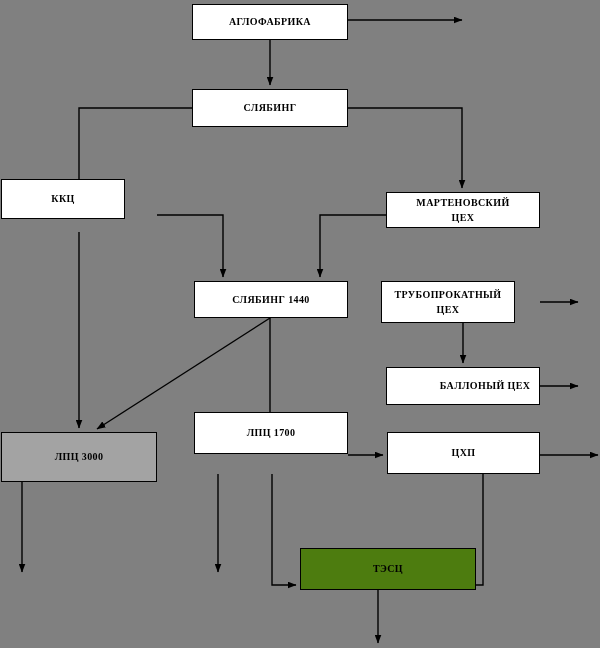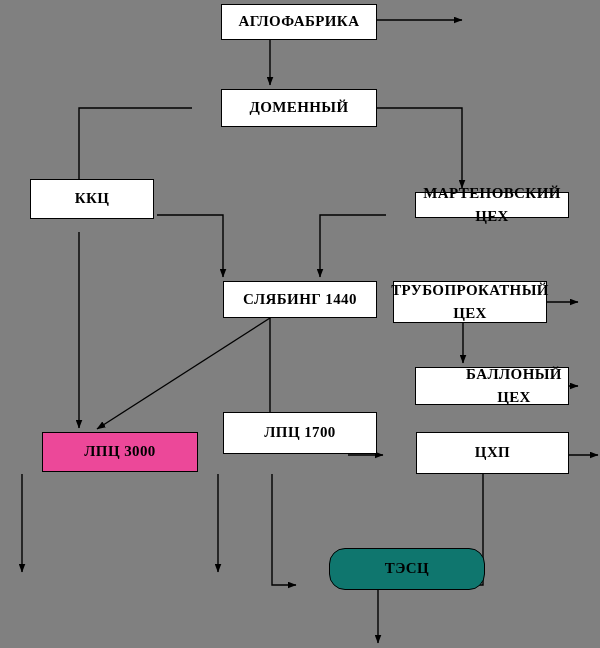--- a/index.html
+++ b/index.html
@@ -22,25 +22,24 @@
     position:absolute;
     background:#ffffff;
     border:1px solid #000000;
     box-sizing:border-box;
     display:flex;
     align-items:center;
     justify-content:center;
     text-align:center;
     color:#000000;
     font-weight:bold;
-    font-size:15px;
+    font-size:10px;
     letter-spacing:0.4px;
     line-height:1.55;
     z-index:2;
-    margin-left:29px;
   }
   .node .label{
     display:block;
     padding:0 3px;
     white-space:pre-line;
   }
 </style>
 </head>
 <body>
 
@@ -73,46 +72,46 @@
         <polyline points="483,474 483,585 460,585" fill="none" stroke="#000000" stroke-width="1.4" marker-end="url(#arrowhead)"></polyline>
         <polyline points="378,590 378,643" fill="none" stroke="#000000" stroke-width="1.4" marker-end="url(#arrowhead)"></polyline>
       </g>
   </svg>
 
   <div id="node-layer">
       <div class="node" style="left: 192px; top: 4px; width: 156px; height: 36px; background: rgb(255, 255, 255);">
         <span class="label">АГЛОФАБРИКА</span>
       </div>
       <div class="node" style="left: 192px; top: 89px; width: 156px; height: 38px; background: rgb(255, 255, 255);">
-        <span class="label">ДОМЕННЫЙ</span>
+        <span class="label">СЛЯБИНГ</span>
       </div>
       <div class="node" style="left: 1px; top: 179px; width: 124px; height: 40px; background: rgb(255, 255, 255);">
         <span class="label">ККЦ</span>
       </div>
-      <div class="node" style="left: 386px; top: 192px; width: 154px; height: 26px; background: rgb(255, 255, 255);">
+      <div class="node" style="left: 386px; top: 192px; width: 154px; height: 36px; background: rgb(255, 255, 255);">
         <span class="label">МАРТЕНОВСКИЙ
 ЦЕХ</span>
       </div>
       <div class="node" style="left: 194px; top: 281px; width: 154px; height: 37px; background: rgb(255, 255, 255);">
         <span class="label">СЛЯБИНГ  1440</span>
       </div>
-      <div class="node" style="left: 364px; top: 281px; width: 154px; height: 42px; background: rgb(255, 255, 255);">
+      <div class="node" style="left: 381px; top: 281px; width: 134px; height: 42px; background: rgb(255, 255, 255);">
         <span class="label">ТРУБОПРОКАТНЫЙ
 ЦЕХ</span>
       </div>
       <div class="node" style="left: 386px; top: 367px; width: 154px; height: 38px; background: rgb(255, 255, 255); padding-left: 44px;">
         <span class="label">БАЛЛОНЫЙ ЦЕХ</span>
       </div>
-      <div class="node" style="left: 13px; top: 432px; width: 156px; height: 40px; background: #ec4899;">
+      <div class="node" style="left: 1px; top: 432px; width: 156px; height: 50px; background: #a3a3a3;">
         <span class="label">ЛПЦ 3000</span>
       </div>
       <div class="node" style="left: 194px; top: 412px; width: 154px; height: 42px; background: rgb(255, 255, 255);">
         <span class="label">ЛПЦ 1700</span>
       </div>
       <div class="node" style="left: 387px; top: 432px; width: 153px; height: 42px; background: rgb(255, 255, 255); justify-content: center;">
         <span class="label">ЦХП</span>
       </div>
-      <div class="node" style="left: 300px; top: 548px; width: 156px; height: 42px; background: #0f766e; border-radius: 16px;">
+      <div class="node" style="left: 300px; top: 548px; width: 176px; height: 42px; background: #4d7c0f;">
         <span class="label">ТЭСЦ</span>
       </div>
     </div>
 
 </div>
 
 </body></html>

